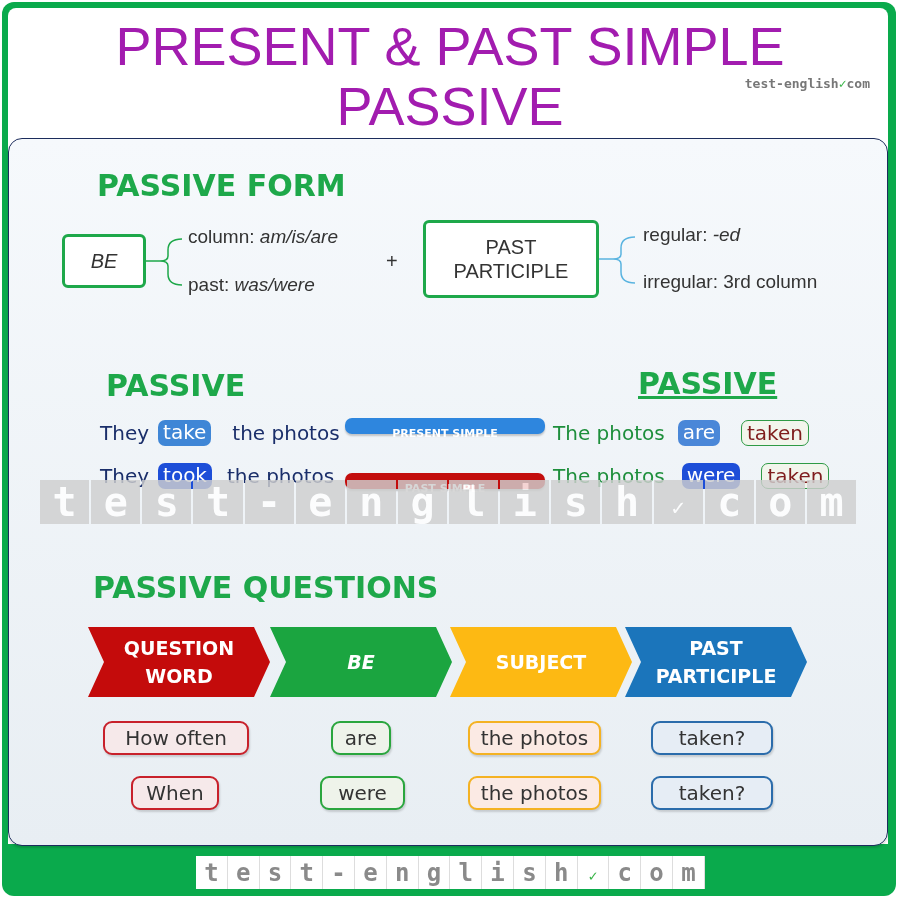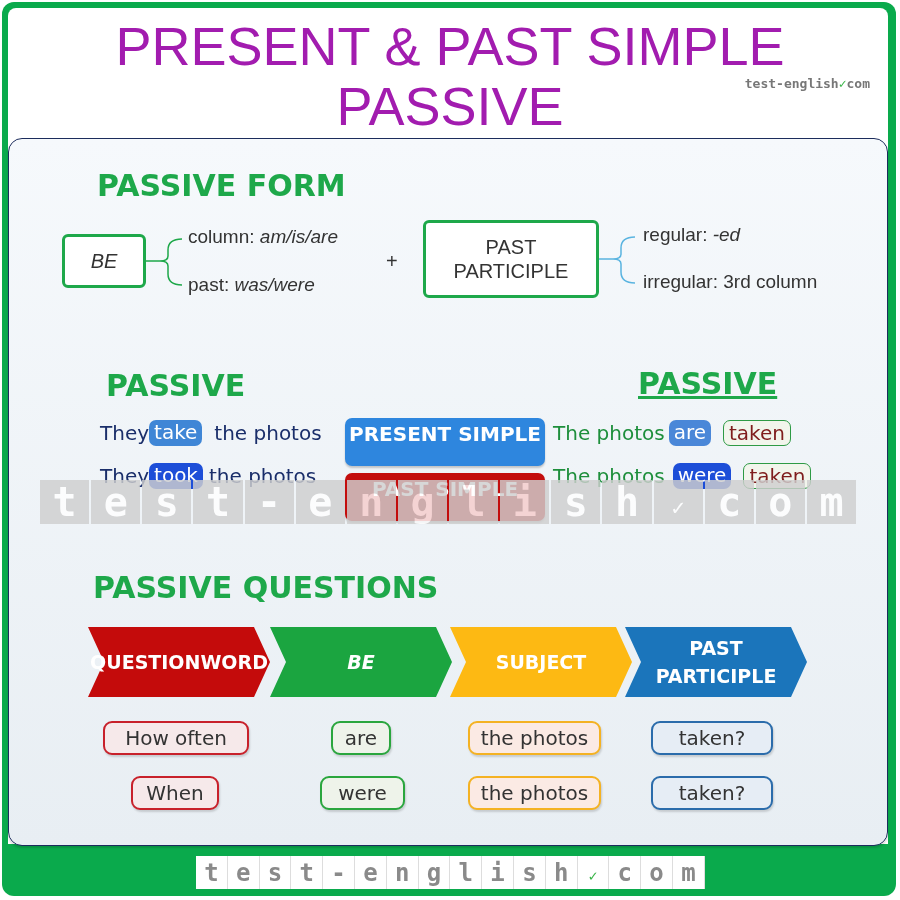--- a/index.html
+++ b/index.html
@@ -40,34 +40,34 @@
   .box {
     position: absolute; background: #fff; border: 3px solid #1ea84a; border-radius: 6px;
     display: flex; align-items: center; justify-content: center; text-align: center;
     color: #333; font-size: 20px; line-height: 24px;
   }
   .form-text { position: absolute; color: #333; font-size: 19px; white-space: nowrap; }
   .form-text i { font-style: italic; }
 
   .brace { position: absolute; }
 
-  .sent { position: absolute; font-family: "DejaVu Sans", sans-serif; font-size: 20px; white-space: nowrap; display: flex; align-items: center; gap: 6px; }
+  .sent { position: absolute; font-family: "DejaVu Sans", sans-serif; font-size: 20px; white-space: nowrap; display: flex; align-items: center; gap: 15px; }
   .sent.active { color: #1a2e6a; }
   .sent.passive { color: #1e8f3c; }
   .pill {
     display: inline-block; padding: 0 5px; border-radius: 7px; color: #fff;
     line-height: 24px; height: 26px;
   }
   .pill.blue { background: #3f86d6; }
   .pill.red { background: #1d4ed8; }
   .pill.outline { background: #f2f5ec; color: #7f1d1d; border: 1px solid #2e9a45; }
 
   .tense-label {
-    position: absolute; left: 345px; width: 200px; height: 48px; border-radius: 7px;
-    color: #fff; font-weight: bold; font-size: 20px; text-align: center; line-height: 32px;
+    position: absolute; left: 345px; width: 200px; height: 16px; border-radius: 7px;
+    color: #fff; font-weight: bold; font-size: 11px; text-align: center; line-height: 32px;
     font-family: "DejaVu Sans", sans-serif;
     box-shadow: 0 2px 2px rgba(0,0,0,0.2);
   }
 
   .watermark {
     position: absolute; left: 40px; top: 480px; width: 816px; height: 44px;
     display: flex; gap: 2px; opacity: 0.82;
   }
   .watermark span {
     flex: 1; background: #cfcfcf; color: #fff; font-weight: bold; font-size: 40px;
@@ -192,21 +192,21 @@
 <svg class="chev" style="left:270px;" width="182" height="70">
   <polygon points="0,0 166,0 182,35 166,70 0,70 16,35" fill="#1ba540"></polygon>
 </svg>
 <svg class="chev" style="left:450px;" width="182" height="70">
   <polygon points="0,0 166,0 182,35 166,70 0,70 16,35" fill="#fdb913"></polygon>
 </svg>
 <svg class="chev" style="left:625px;" width="182" height="70">
   <polygon points="0,0 166,0 182,35 166,70 0,70 16,35" fill="#1b75bb"></polygon>
 </svg>
 
-<div class="chev-label" style="left:104px; width:150px; flex-direction:row;">
+<div class="chev-label" style="left:104px; width:150px; flex-direction:column;">
   <span>QUESTION</span>
   <span>WORD</span>
 </div>
 <div class="chev-label" style="left:286px; width:150px; font-style:italic;">BE</div>
 <div class="chev-label" style="left:466px; width:150px;">SUBJECT</div>
 <div class="chev-label" style="left:641px; width:150px; flex-direction:column;">
   <span>PAST</span>
   <span>PARTICIPLE</span>
 </div>
 

